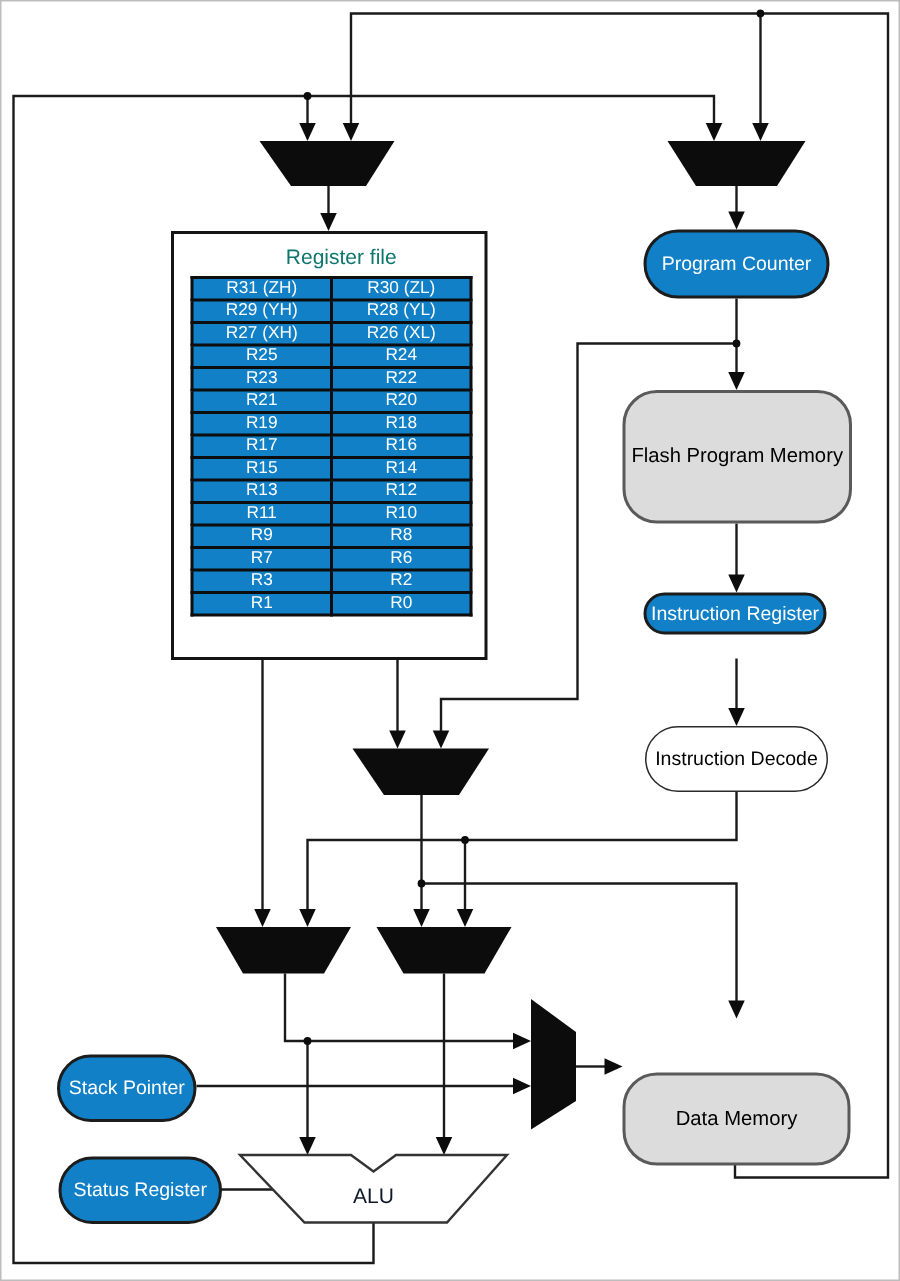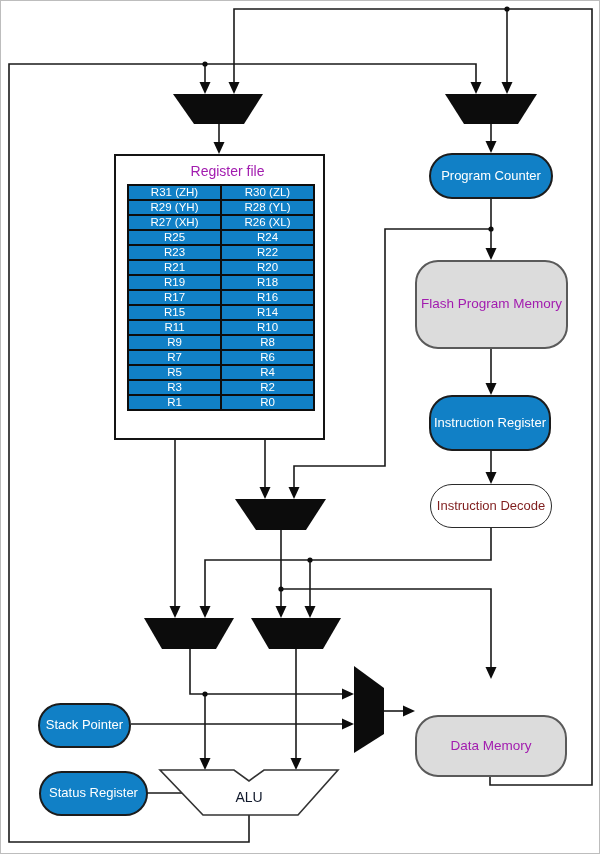--- a/index.html
+++ b/index.html
@@ -17,41 +17,41 @@
   .box {
     position:absolute; display:flex; align-items:center; justify-content:center;
     text-align:center;
     border-radius:23px;
   }
   .blue {
     background:#1180c6; color:#ffffff; border:2px solid #1c1c1c;
     font-size:13px; line-height:1.25;
   }
   .gray {
-    background:#dcdcdc; color:#a21caf; border:2px solid #5a5a5a;
+    background:#dcdcdc; color:#000000; border:2px solid #5a5a5a;
     font-size:13.5px; line-height:1.5;
   }
   .white-box {
-    background:#ffffff; color:#7f1d1d; border:1.6px solid #2a2a2a;
+    background:#ffffff; color:#000000; border:1.6px solid #2a2a2a;
     font-size:13px; line-height:1.3;
   }
   .pc    { left:428px; top:152px; width:124px; height:46px; }
   .flash { left:414px; top:259px; width:153px; height:89px; }
-  .ir    { left:428px; top:394px; width:122px; height:56px; }
+  .ir    { left:428px; top:394px; width:122px; height:28px; }
   .id    { left:429px; top:483px; width:122px; height:44px; }
   .dm    { left:414px; top:678px; width:152px; height:62px;margin-top:36px; }
   .sp    { left:37px;  top:702px; width:93px;  height:45px; }
   .sr    { left:38px;  top:770px; width:109px;  height:45px;align-items:center; }
 
   .regfile {
     position:absolute; left:113px; top:153px; width:211px; height:286px;
     background:#ffffff; border:2px solid #141414;
   }
   .regfile-title {
-    text-align:center; margin-top:7px; font-size:14px; color:#a21caf;margin-left:16px;
+    text-align:center; margin-top:7px; font-size:14px; color:#0f766e;margin-left:16px;
   }
   table.registers { position:absolute; left:11px; top:28px; border-collapse:collapse; }
   table.registers td {
     width:93px; height:15px; background:#1180c6; border:2px solid #0d0d0d;
     color:#fff; font-size:11.5px; line-height:1; text-align:center; padding:0;
   }
   .alu-label {
     position:absolute; left:218px; top:788px; width:60px; text-align:center;
     font-size:14px; color:#0f172a;
   }
@@ -168,36 +168,36 @@
           </tr>
           <tr>
             <td>R17</td>
             <td>R16</td>
           </tr>
           <tr>
             <td>R15</td>
             <td>R14</td>
           </tr>
           <tr>
+            <td>R13</td>
+            <td>R12</td>
+          </tr>
+          <tr>
             <td>R11</td>
             <td>R10</td>
           </tr>
           <tr>
             <td>R9</td>
             <td>R8</td>
           </tr>
           <tr>
             <td>R7</td>
             <td>R6</td>
           </tr>
           <tr>
-            <td>R5</td>
-            <td>R4</td>
-          </tr>
-          <tr>
             <td>R3</td>
             <td>R2</td>
           </tr>
           <tr>
             <td>R1</td>
             <td>R0</td>
           </tr>
         </tbody>
     </table>
   </div>

